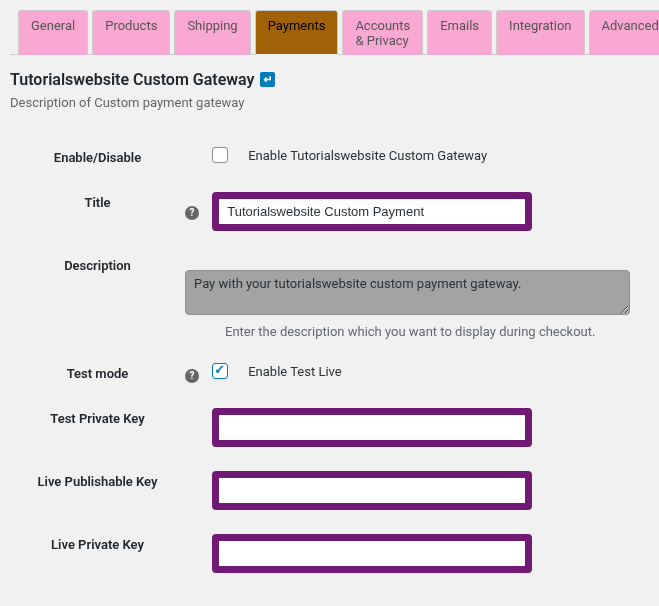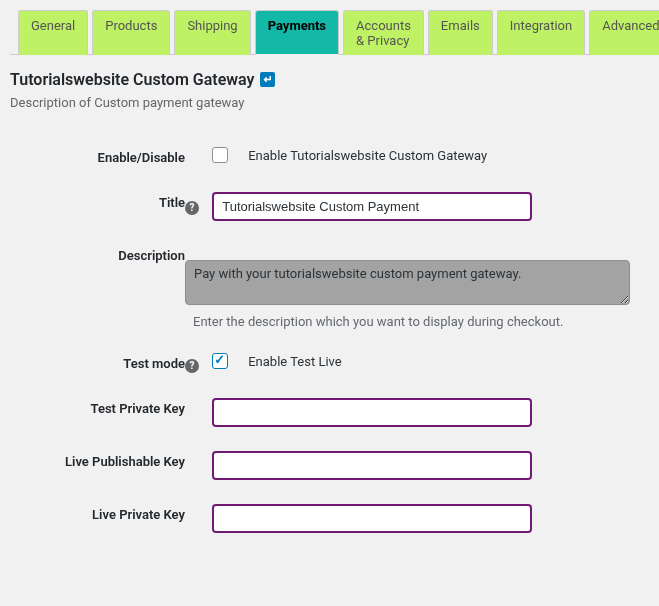--- a/index.html
+++ b/index.html
@@ -11,35 +11,35 @@
       padding: 10px;
       width: 659px;
     }
     .nav-tabs {
       display: flex;
       border-bottom: 1px solid #ccc;
       margin-bottom: 15px;
       padding-left: 8px;
     }
     .nav-tab {
-      background: #bef264;
+      background: #f9a8d4;
       border: 1px solid #ccc;
       border-bottom: none;
       padding: 7px 12px;
       margin-right: 4px;
       margin-bottom: -1px;
       color: #555;
       cursor: pointer;
       font-size: 13px;
       border-radius: 3px 3px 0 0;
     }
     .nav-tab.active {
-      background: #14b8a6;
+      background: #a16207;
       color: #000;
-      font-weight: 700;
+      font-weight: 400;
       border-bottom: 1px solid #f1f1f1;
       text-align: right;
     }
     .page-title {
       font-size: 16px;
       font-weight: 600;
       color: #23282d;
       margin-bottom: 6px;
       display: flex;
       align-items: center;
@@ -63,21 +63,21 @@
       margin-bottom: 25px;
     }
     .form-table {
       width: 100%;
       border-collapse: collapse;
     }
     .form-table tr {
       vertical-align: top;
     }
     .form-table th {
-      text-align: right;
+      text-align: center;
       font-weight: 600;
       font-size: 13px;
       color: #23282d;
       width: 175px;
       padding: 15px 0;
       vertical-align: top;
     }
     .form-table td {
       padding: 12px 0;
       vertical-align: top;
@@ -96,21 +96,21 @@
       margin-right: 10px;
       vertical-align: middle;
     }
     .help-spacer {
       display: inline-block;
       width: 24px;
     }
     input[type="text"] {
       width: 320px;
       padding: 5px 8px;
-      border: 2px solid #701a75;
+      border: 7px solid #701a75;
       border-radius: 4px;
       font-size: 13px;
       color: #2c3338;
       background: #fff;
     }
     textarea {
       width: 445px;
       min-height: 45px;
       padding: 5px 8px;
       border: 1px solid #8c8f94;
@@ -195,21 +195,21 @@
     <td>
       <span class="help-tip">?</span>
       <input type="text" value="Tutorialswebsite Custom Payment" style="">
     </td>
   </tr>
   <tr>
     <th>Description</th>
     <td>
       <span class="help-spacer"></span>
       <textarea style="">Pay with your tutorialswebsite custom payment gateway.</textarea>
-      <div style="margin-left:8px;">
+      <div style="margin-left:40px;">
         <p class="description">Enter the description which you want to display during checkout.</p>
       </div>
     </td>
   </tr>
   <tr>
     <th>Test mode</th>
     <td>
       <span class="help-tip">?</span>
       <label class="checkbox-label">
         <input type="checkbox" checked="" style="">

